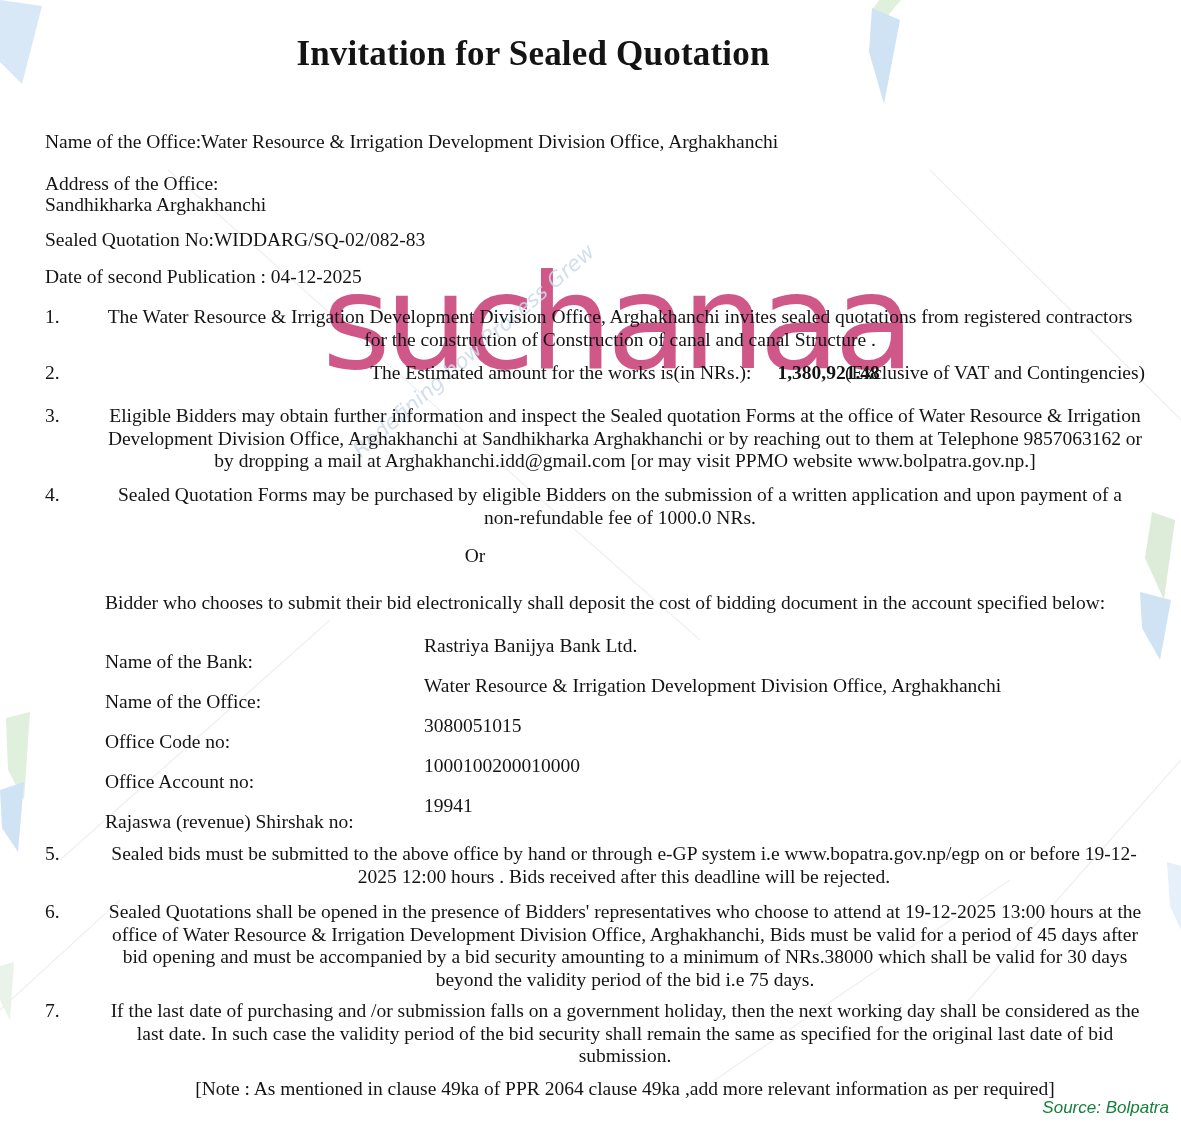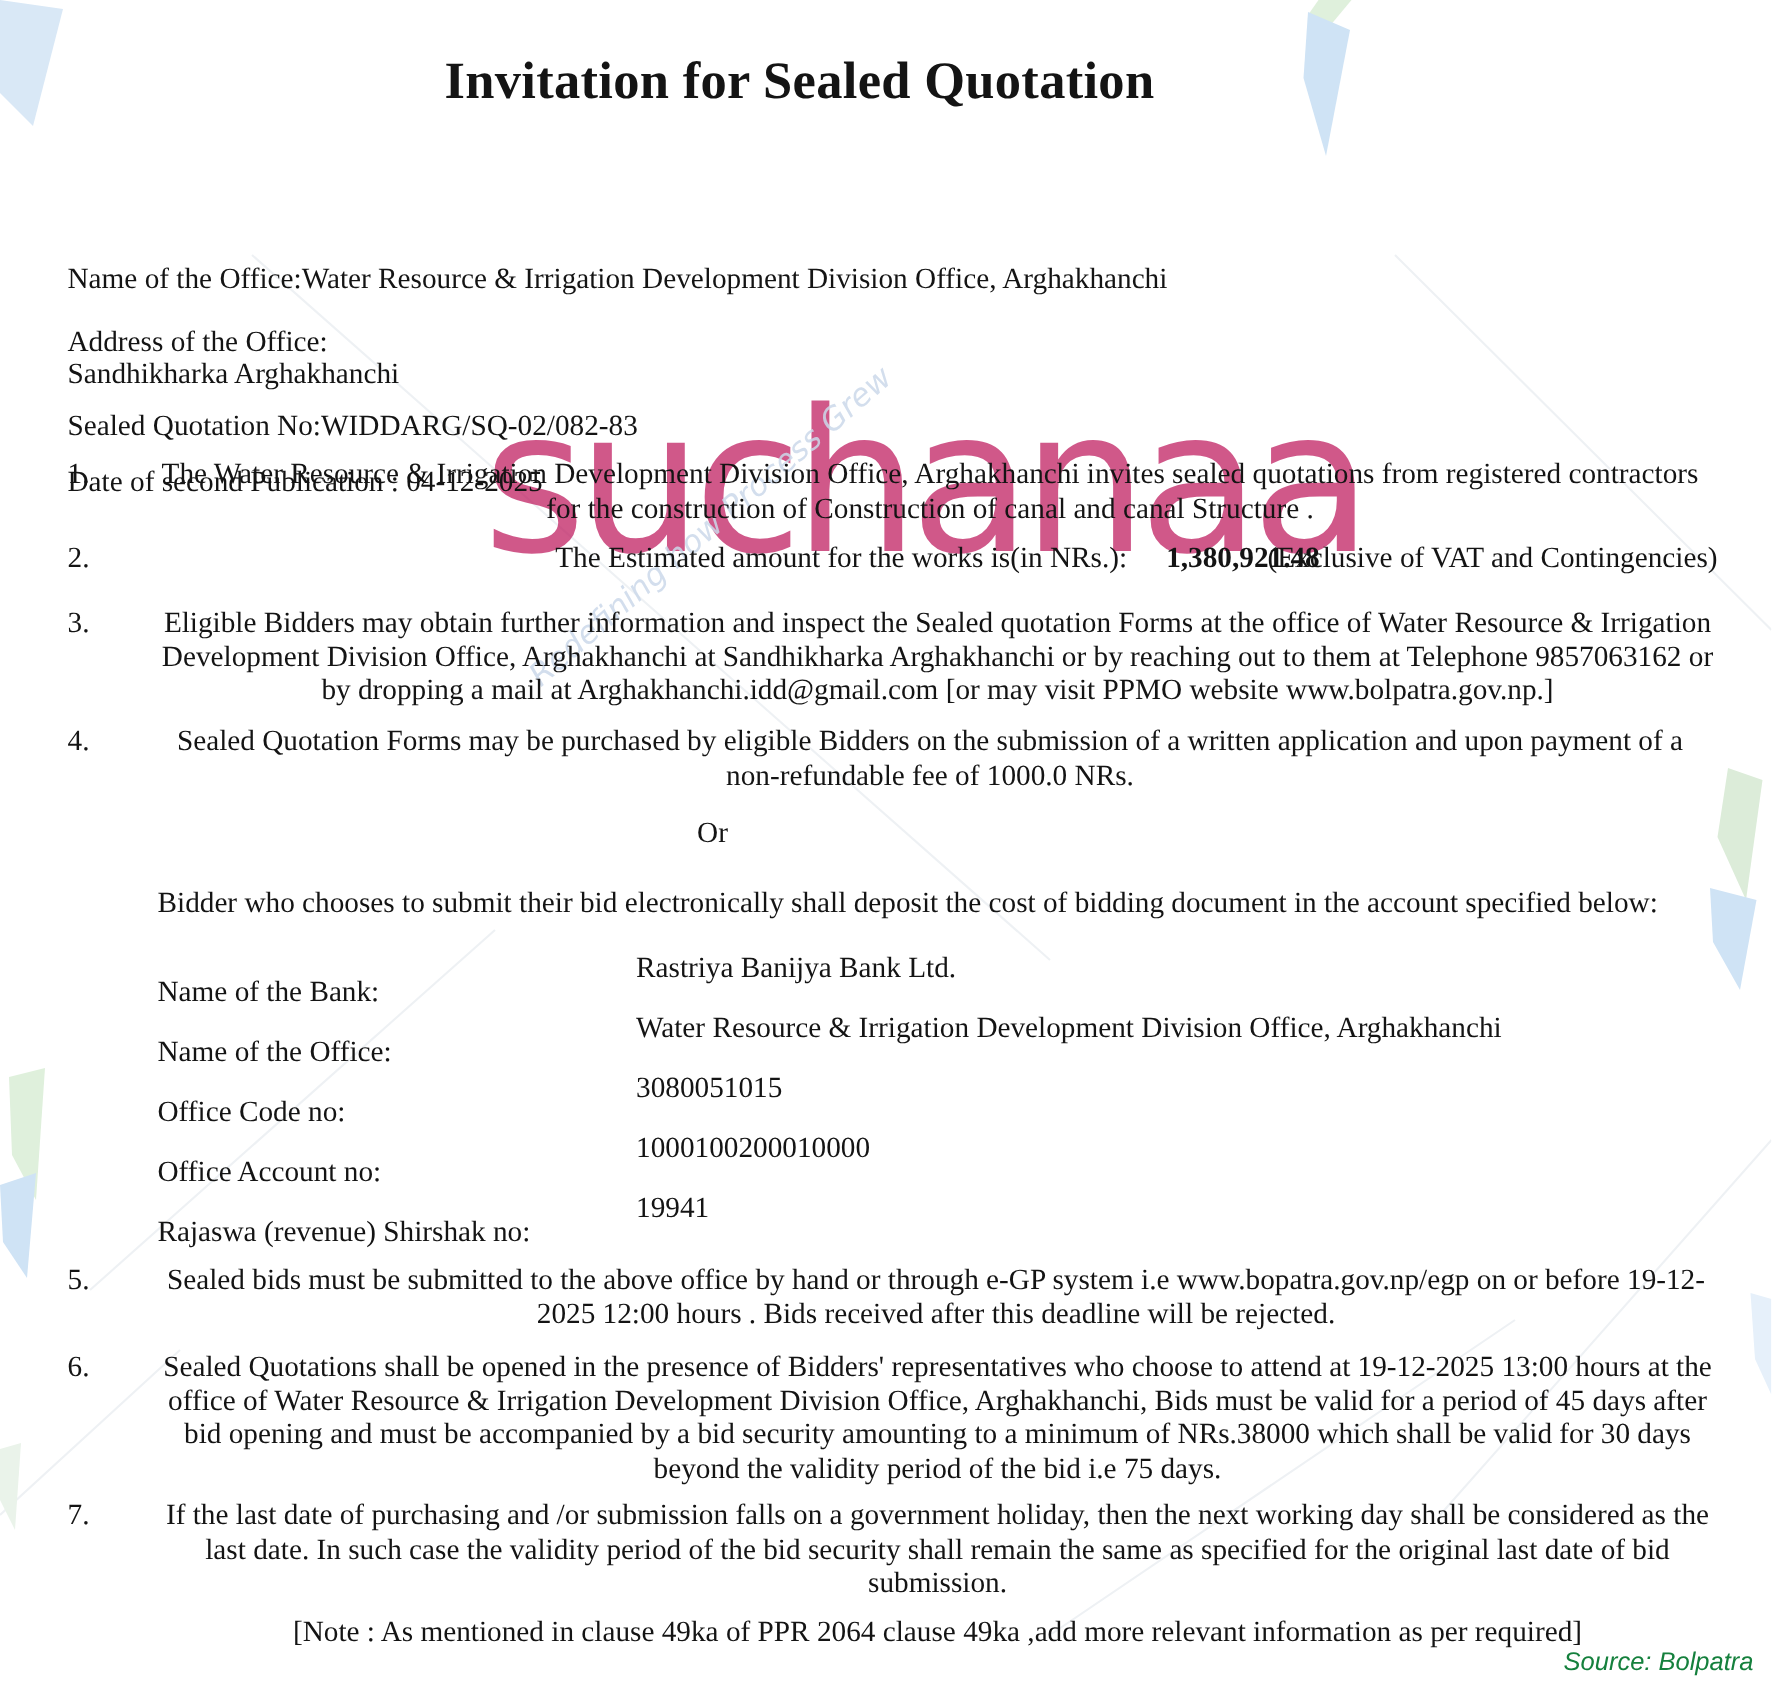--- a/index.html
+++ b/index.html
@@ -82,21 +82,20 @@
     font-weight: bold;
     letter-spacing: .2px;
   }
 
   .hdr {
     position: absolute;
     left: 45px;
     font-size: 19.5px;
     line-height: 1.16;
     white-space: nowrap;
-    margin-top: 45px;
   }
   .hdr-name   { top: 131px; }
   .hdr-addr   { top: 173px; }
   .hdr-addr2  { top: 194px; }
   .hdr-sqno   { top: 229px; }
   .hdr-date   { top: 266px; }
 
   .clauses {
     position: absolute;
     left: 0;

